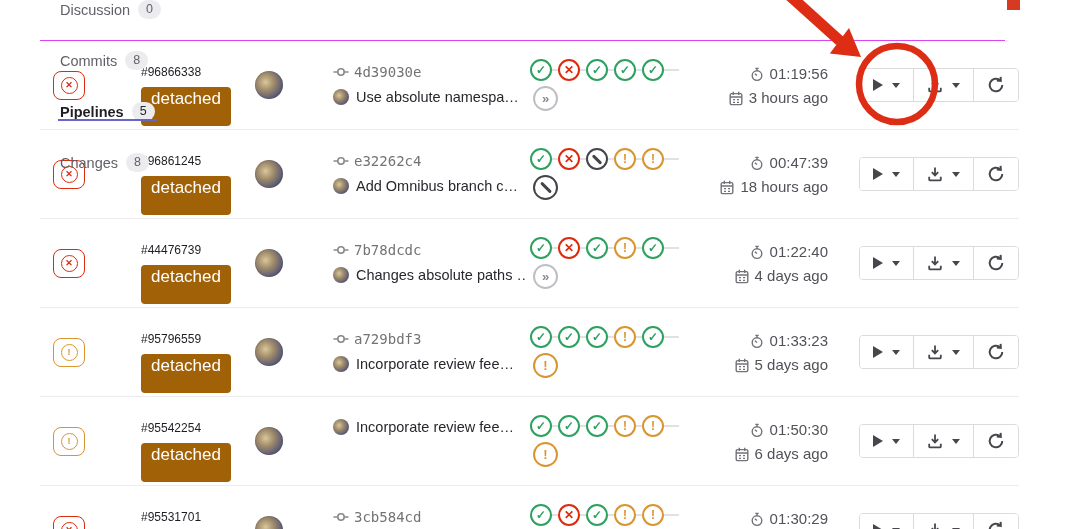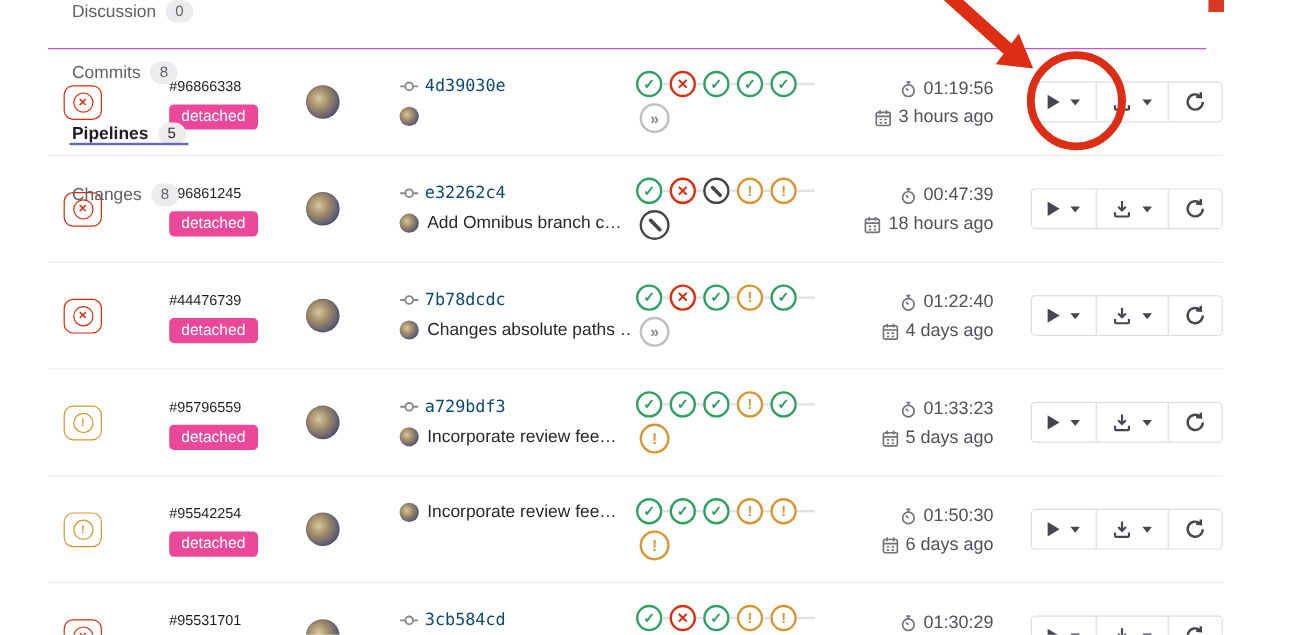--- a/index.html
+++ b/index.html
@@ -45,35 +45,35 @@
     width:17px; height:17px; border:1.5px solid; border-radius:50%;
     display:flex; align-items:center; justify-content:center;
     font-size:9px; font-weight:bold; line-height:1;
   }
   .status-badge.failed, .status-badge.failed .status-circle { border-color:#dd2b0e; color:#dd2b0e; }
   .status-badge.warning, .status-badge.warning .status-circle { border-color:#d99530; color:#d99530; }
 
   .col-pipeline { display:flex; flex-direction:column; padding-top:22px; padding-left:21px; gap:5px; }
   .pipeline-id { font-size:12px; color:#1f1e24; text-decoration:none; line-height:19px; cursor:pointer; }
   .detached-badge {
-    align-self:flex-start; background:#ec4899; color:#fff; font-size:13px;
-    padding:3px 10px 4px; border-radius:4px; line-height:1.1;
+    align-self:flex-start; background:#a16207; color:#fff; font-size:17px;
+    padding:3px 10px 17px; border-radius:4px; line-height:1.1;
   }
 
   .col-avatar { display:flex; align-items:center; padding-left:5px; }
   .avatar {
     width:28px; height:28px; border-radius:50%; cursor:pointer;
     background:radial-gradient(circle at 38% 40%, #d9c79c 0%, #a08c6a 34%, #5d5c74 68%, #37394f 100%);
     box-shadow:inset 0 0 0 1px rgba(0,0,0,.08);
   }
 
   .col-commit { display:flex; flex-direction:column; padding-top:20px; padding-left:13px; gap:5px; }
   .commit-top { display:flex; align-items:center; gap:5px; height:21px; }
   .commit-sha {
-    font-family:"DejaVu Sans Mono", monospace; font-size:14px; color:#0c4a6e;
+    font-family:"DejaVu Sans Mono", monospace; font-size:14px; color:#737373;
     text-decoration:none; cursor:pointer;
   }
   .commit-msg-line { display:flex; align-items:center; gap:7px; height:20px; }
   .mini-avatar {
     width:16px; height:16px; border-radius:50%; flex:none; cursor:pointer;
     background:radial-gradient(circle at 38% 40%, #d9c79c 0%, #a08c6a 34%, #5d5c74 68%, #37394f 100%);
   }
   .commit-msg {
     font-size:14.5px; color:#28272d; text-decoration:none; white-space:nowrap;
     overflow:hidden; cursor:pointer;
@@ -159,20 +159,21 @@
     <div class="col col-commit">
       <div class="commit-top">
         <svg class="commit-icon" width="16" height="16" viewBox="0 0 16 16">
           <circle cx="8" cy="8" r="3.2" fill="none" stroke="#89888d" stroke-width="1.6"></circle>
           <path d="M0.5 8h4M11.5 8h4" stroke="#89888d" stroke-width="1.6"></path>
         </svg>
         <a class="commit-sha">4d39030e</a>
       </div>
       <div class="commit-msg-line">
         <span class="mini-avatar"></span>
+        <a class="commit-msg">Use absolute namespa…</a>
       </div>
     </div>
     <div class="col col-stages">
       <div class="stages-line">
             <span class="stage-icon success">✓</span>
             <span class="connector"></span>
             <span class="stage-icon failed">✕</span>
             <span class="connector"></span>
             <span class="stage-icon success">✓</span>
             <span class="connector"></span>

